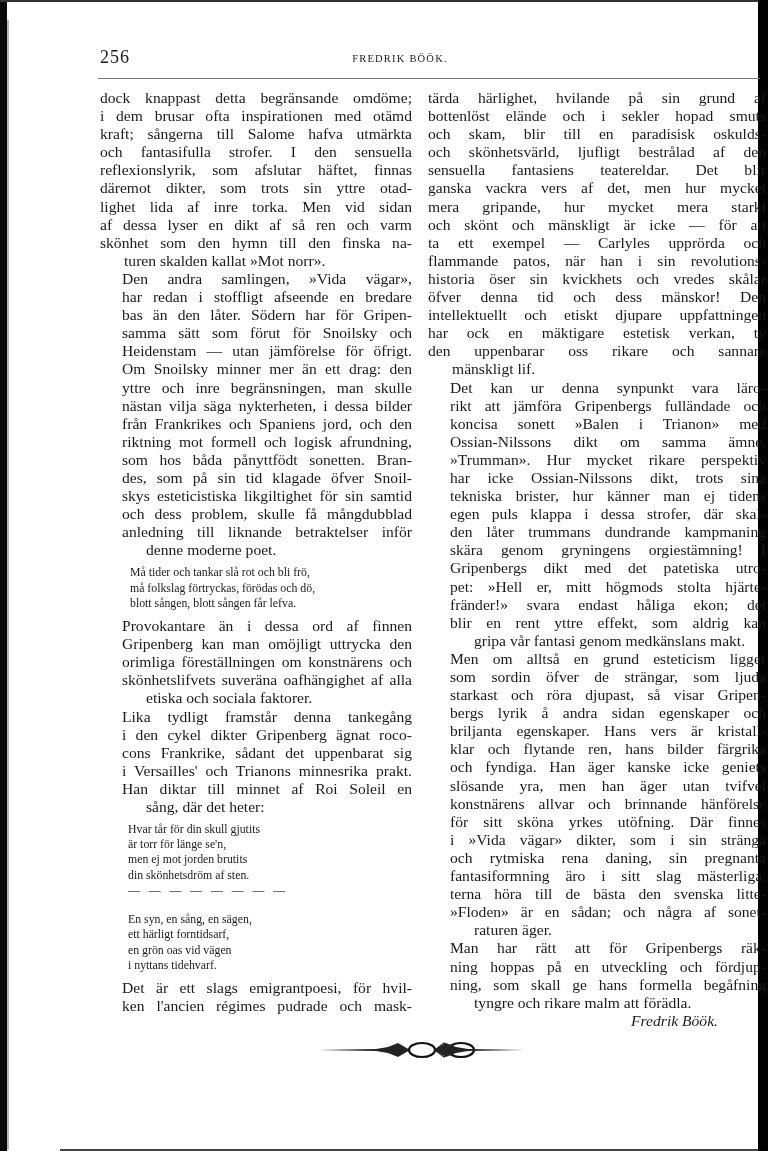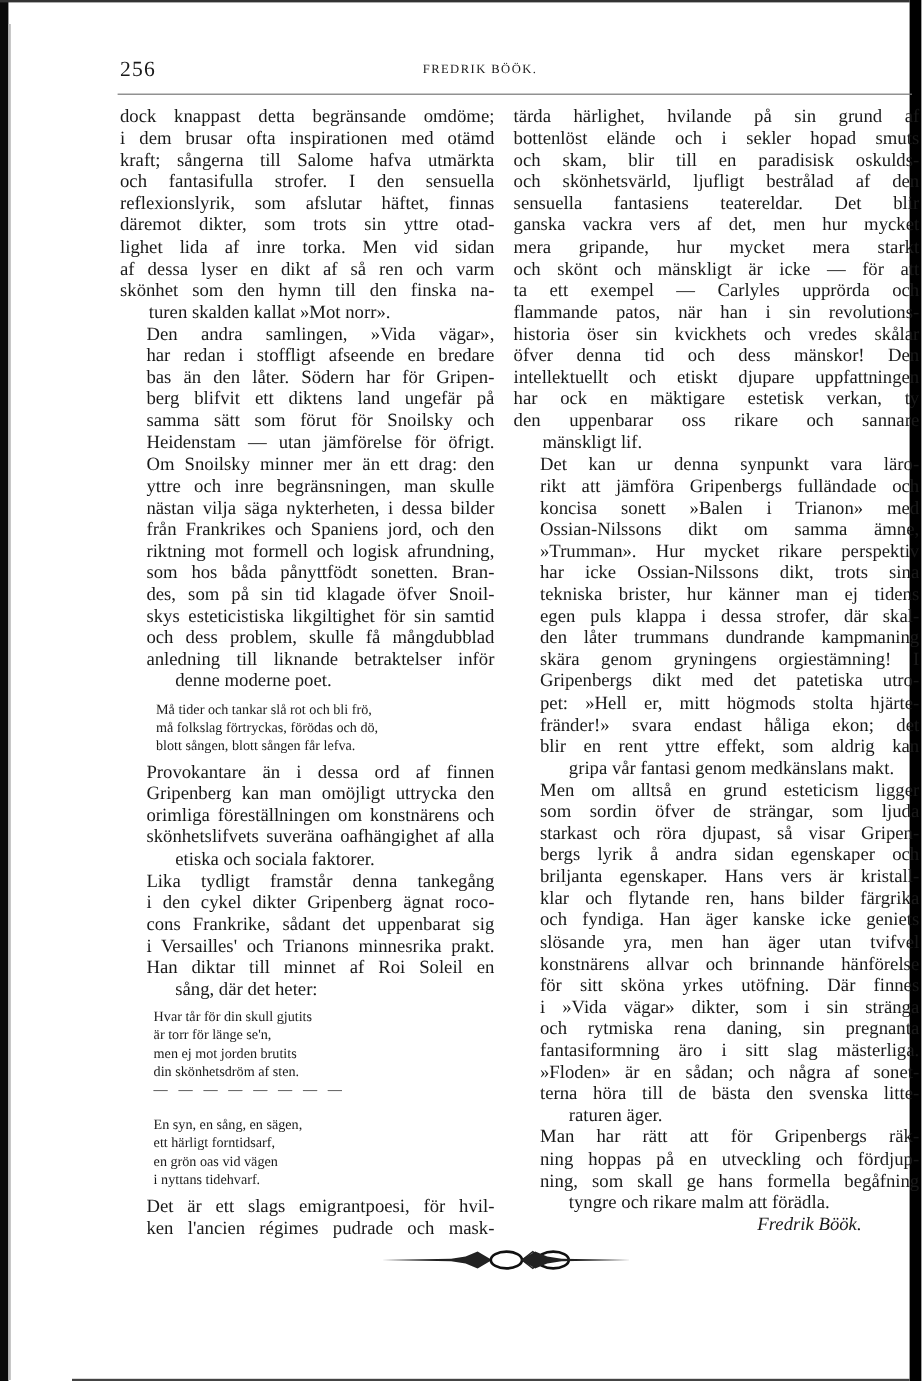--- a/index.html
+++ b/index.html
@@ -62,21 +62,20 @@
       <span class="line">däremot dikter, som trots sin yttre otad-</span>
       <span class="line">lighet lida af inre torka. Men vid sidan</span>
       <span class="line">af dessa lyser en dikt af så ren och varm</span>
       <span class="line">skönhet som den hymn till den finska na-</span>
       <span class="line last">turen skalden kallat »Mot norr».</span>
     </p>
   <p class="indent">
       <span class="line">Den andra samlingen, »Vida vägar»,</span>
       <span class="line">har redan i stoffligt afseende en bredare</span>
       <span class="line">bas än den låter. Södern har för Gripen-</span>
-      <span class="line">berg blifvit ett diktens land ungefär på</span>
       <span class="line">samma sätt som förut för Snoilsky och</span>
       <span class="line">Heidenstam — utan jämförelse för öfrigt.</span>
       <span class="line">Om Snoilsky minner mer än ett drag: den</span>
       <span class="line">yttre och inre begränsningen, man skulle</span>
       <span class="line">nästan vilja säga nykterheten, i dessa bilder</span>
       <span class="line">från Frankrikes och Spaniens jord, och den</span>
       <span class="line">riktning mot formell och logisk afrundning,</span>
       <span class="line">som hos båda pånyttfödt sonetten. Bran-</span>
       <span class="line">des, som på sin tid klagade öfver Snoil-</span>
       <span class="line">skys esteticistiska likgiltighet för sin samtid</span>
@@ -168,22 +167,22 @@
       <span class="line">bergs lyrik å andra sidan egenskaper och</span>
       <span class="line">briljanta egenskaper. Hans vers är kristall-</span>
       <span class="line">klar och flytande ren, hans bilder färgrika</span>
       <span class="line">och fyndiga. Han äger kanske icke geniets</span>
       <span class="line">slösande yra, men han äger utan tvifvel</span>
       <span class="line">konstnärens allvar och brinnande hänförelse</span>
       <span class="line">för sitt sköna yrkes utöfning. Där finnes</span>
       <span class="line">i »Vida vägar» dikter, som i sin stränga</span>
       <span class="line">och rytmiska rena daning, sin pregnanta</span>
       <span class="line">fantasiformning äro i sitt slag mästerliga.</span>
+      <span class="line">terna höra till de bästa den svenska litte-</span>
       <span class="line">»Floden» är en sådan; och några af sonet-</span>
-      <span class="line">terna höra till de bästa den svenska litte-</span>
       <span class="line last">raturen äger.</span>
     </p>
   <p class="indent">
       <span class="line">Man har rätt att för Gripenbergs räk-</span>
       <span class="line">ning hoppas på en utveckling och fördjup-</span>
       <span class="line">ning, som skall ge hans formella begåfning</span>
       <span class="line last">tyngre och rikare malm att förädla.</span>
     </p>
   <span class="signature">Fredrik Böök.</span>
 </div>

